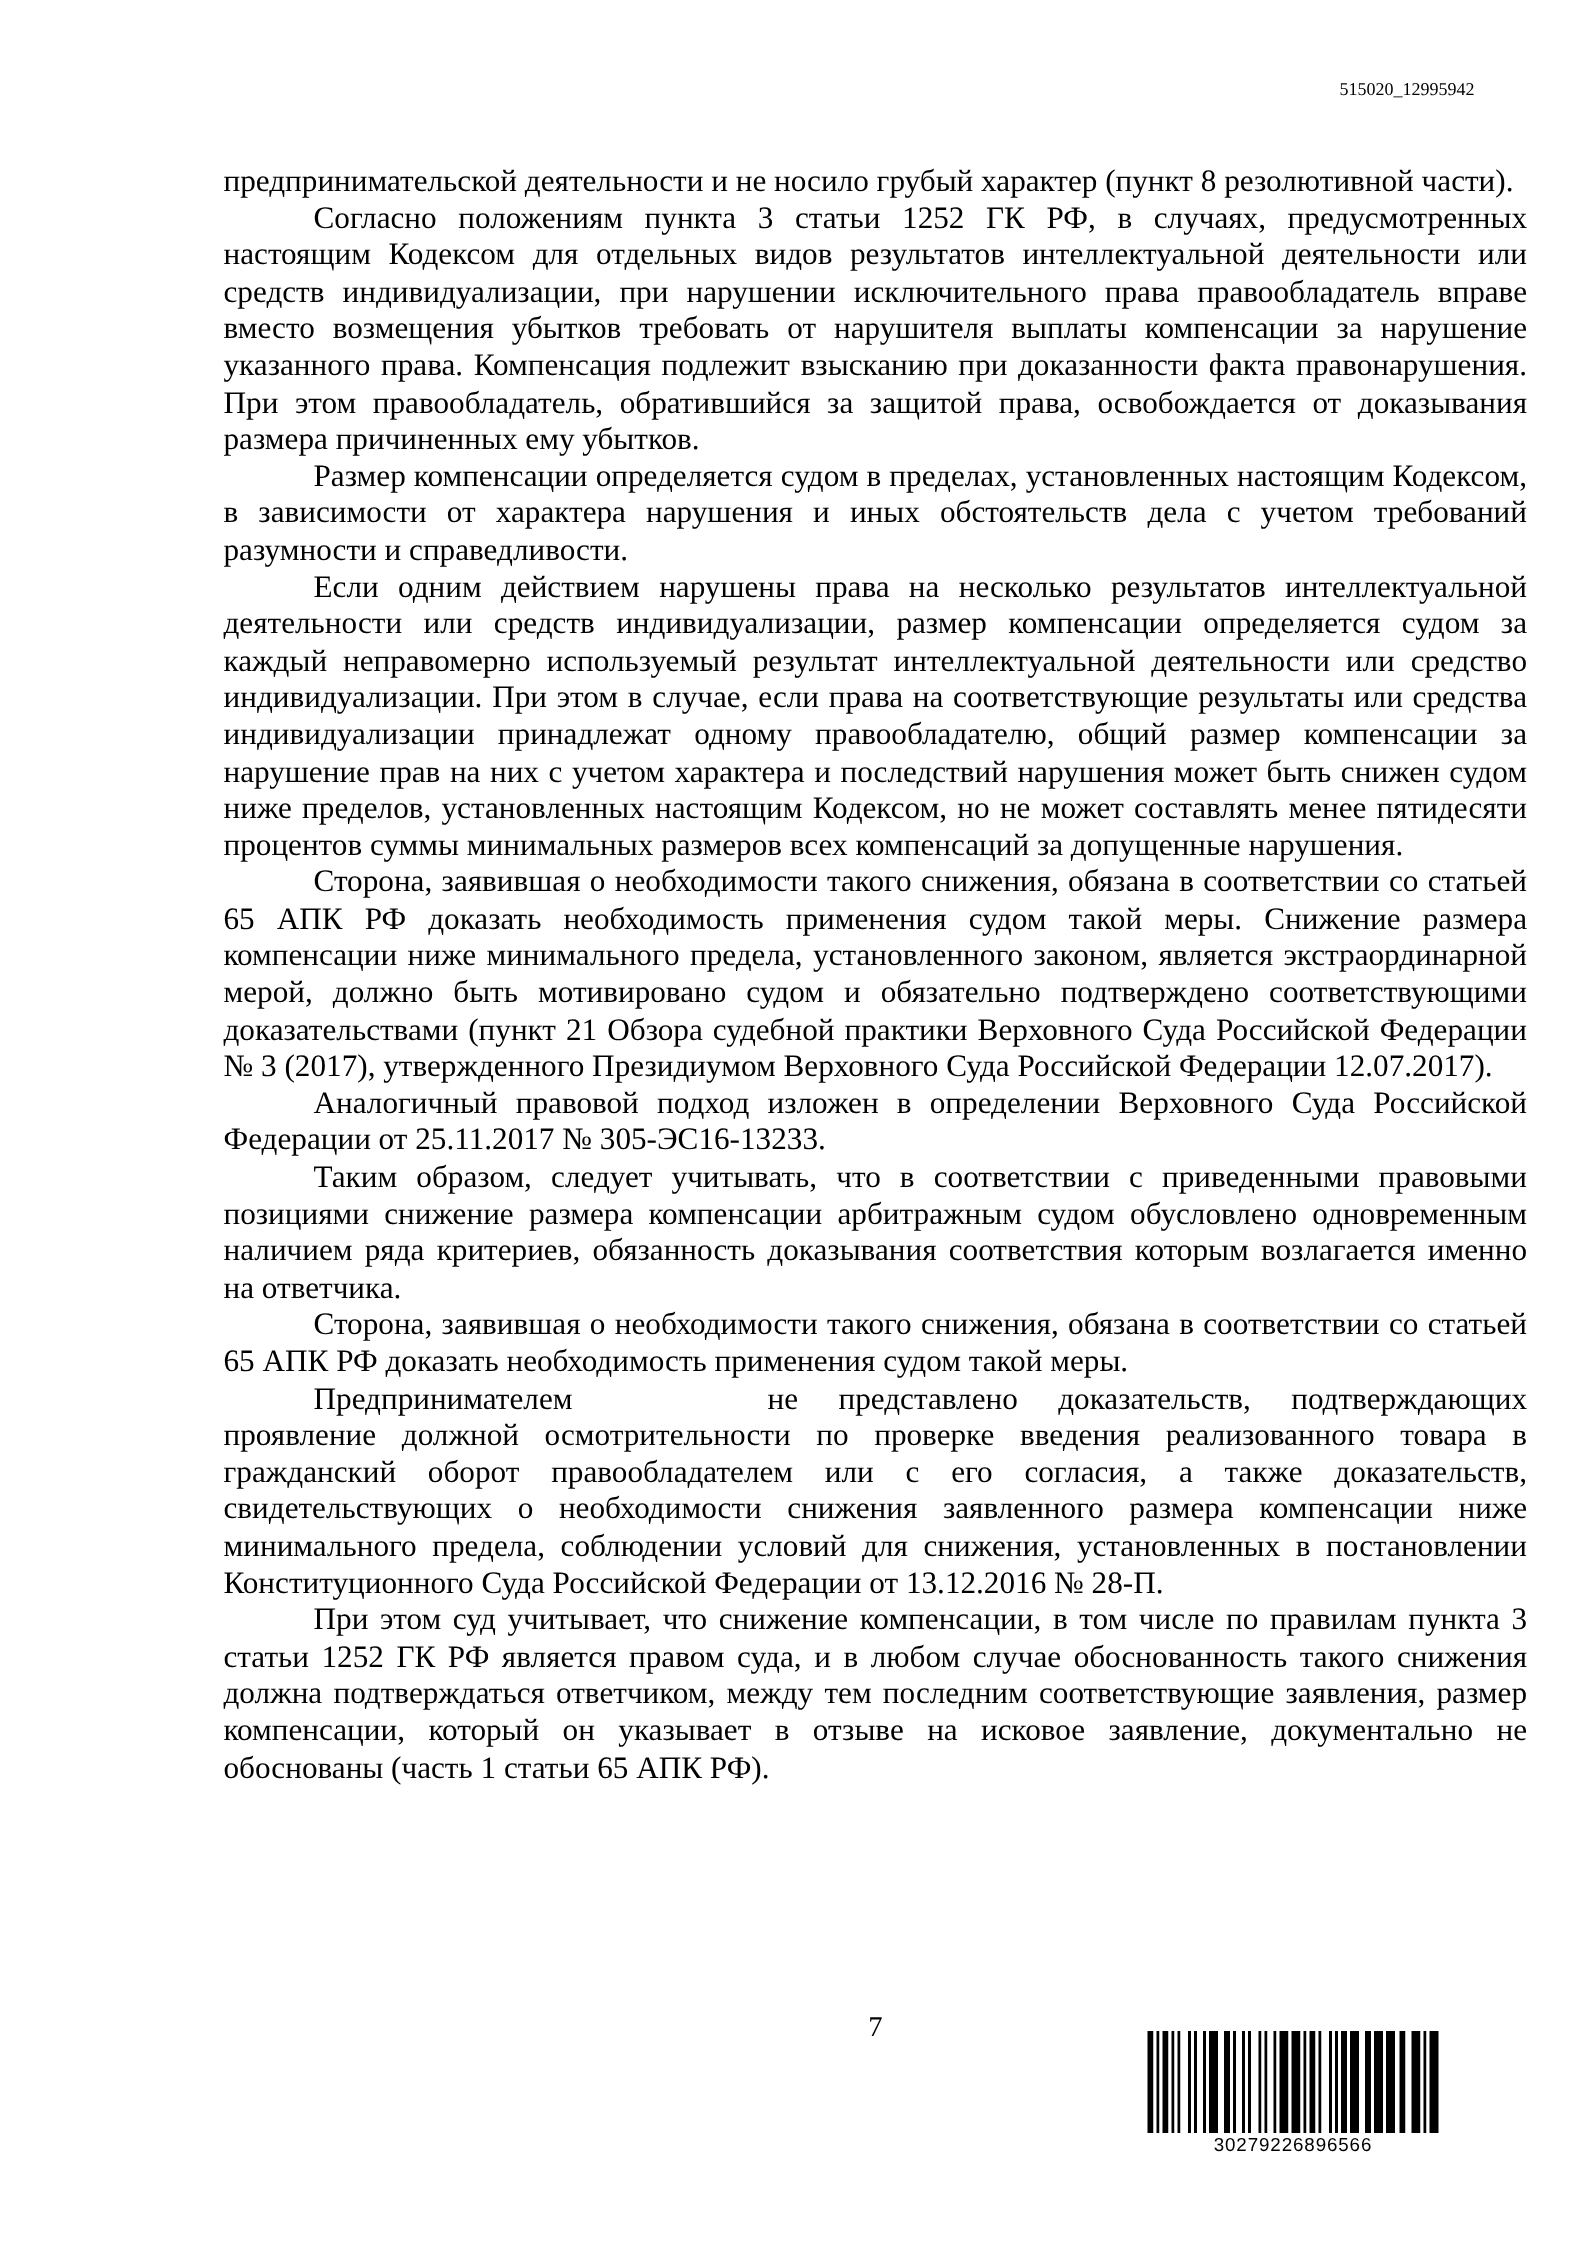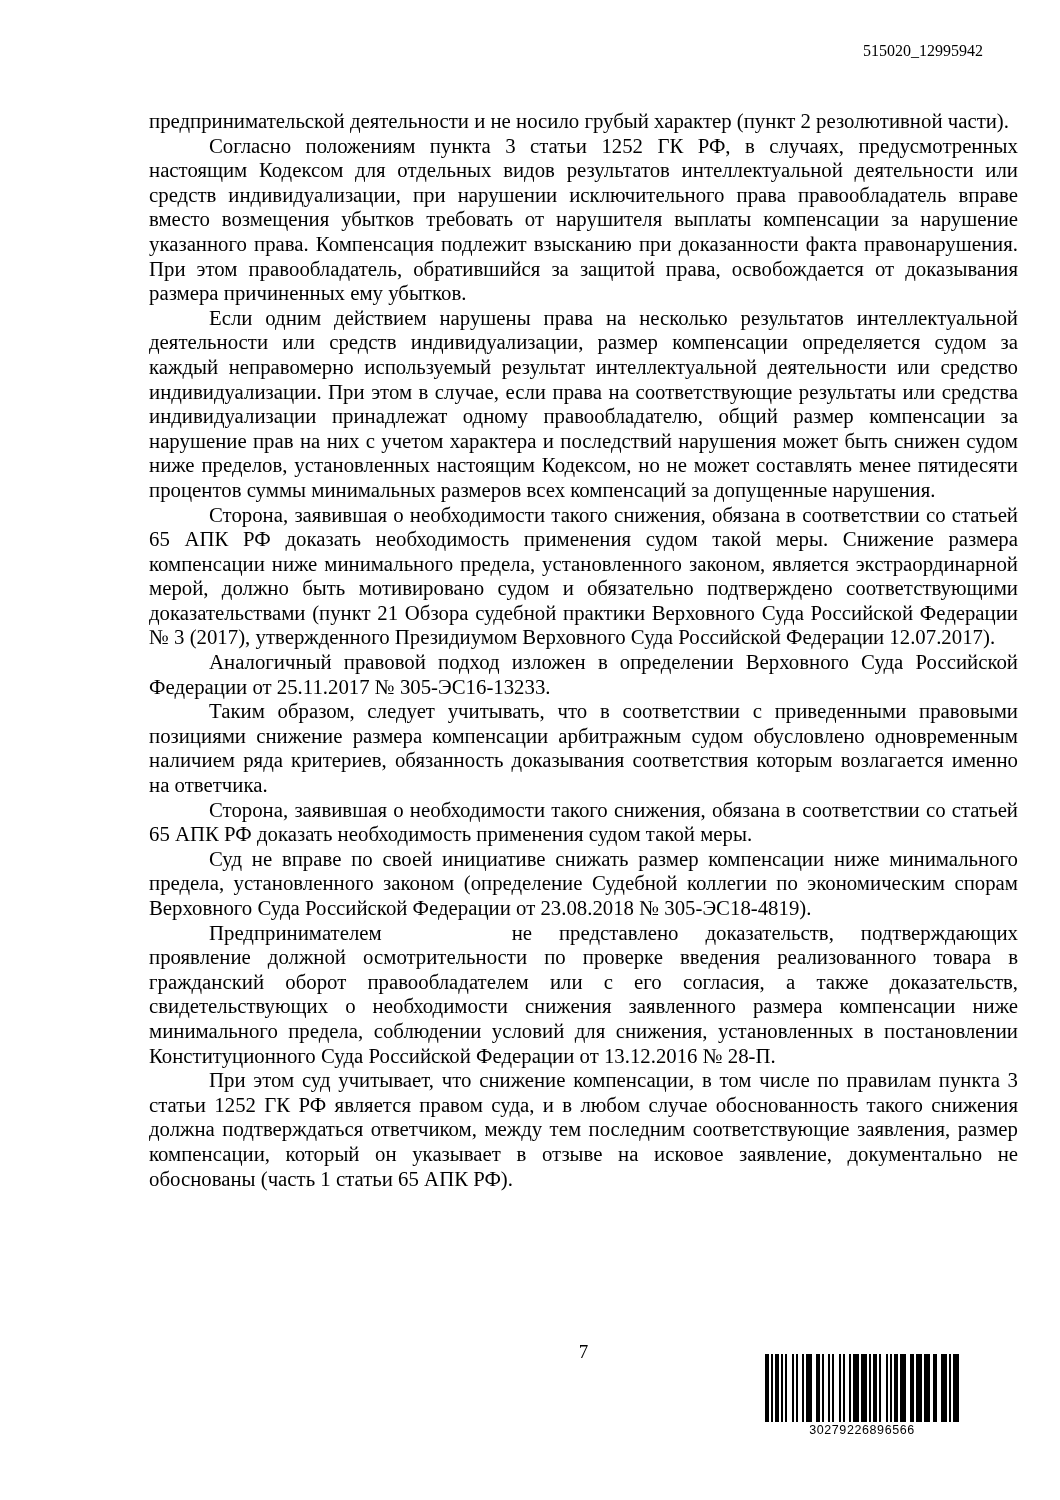--- a/index.html
+++ b/index.html
@@ -7,23 +7,23 @@
     position: relative;
     width: 1060px;
     height: 1500px;
     background: #ffffff;
     color: #000000;
     font-family: "Liberation Serif", "DejaVu Serif", serif;
     overflow: hidden;
   }
   .doc-id {
     position: absolute;
-    top: 42px;
+    top: 52px;
     right: 77px;
-    font-size: 16px;
+    font-size: 12px;
     white-space: nowrap;
   }
   .content {
     position: absolute;
     left: 149px;
     top: 109px;
     width: 869px;
     font-size: 20.8px;
     line-height: 24.6px;
     text-align: justify;
@@ -75,28 +75,28 @@
   }
 </style>
 </head>
 <body>
 
 <div class="page">
 
   <div class="doc-id">515020_12995942</div>
 
   <div class="content">
-    <p class="no-indent"><span>предпринимательской деятельности и не носило грубый характер (пункт 2 резолютивной части).</span></p>
+    <p class="no-indent"><span>предпринимательской деятельности и не носило грубый характер (пункт 8 резолютивной части).</span></p>
     <p><span>Согласно положениям пункта 3 статьи 1252 ГК РФ, в случаях, предусмотренных настоящим Кодексом для отдельных видов результатов интеллектуальной деятельности или средств индивидуализации, при нарушении исключительного права правообладатель вправе вместо возмещения убытков требовать от нарушителя выплаты компенсации за нарушение указанного права. Компенсация подлежит взысканию при доказанности факта правонарушения. При этом правообладатель, обратившийся за защитой права, освобождается от доказывания размера причиненных ему убытков.</span></p>
+    <p><span>Размер компенсации определяется судом в пределах, установленных настоящим Кодексом, в зависимости от характера нарушения и иных обстоятельств дела с учетом требований разумности и справедливости.</span></p>
     <p><span>Если одним действием нарушены права на несколько результатов интеллектуальной деятельности или средств индивидуализации, размер компенсации определяется судом за каждый неправомерно используемый результат интеллектуальной деятельности или средство индивидуализации. При этом в случае, если права на соответствующие результаты или средства индивидуализации принадлежат одному правообладателю, общий размер компенсации за нарушение прав на них с учетом характера и последствий нарушения может быть снижен судом ниже пределов, установленных настоящим Кодексом, но не может составлять менее пятидесяти процентов суммы минимальных размеров всех компенсаций за допущенные нарушения.</span></p>
     <p><span>Сторона, заявившая о необходимости такого снижения, обязана в соответствии со статьей 65 АПК РФ доказать необходимость применения судом такой меры. Снижение размера компенсации ниже минимального предела, установленного законом, является экстраординарной мерой, должно быть мотивировано судом и обязательно подтверждено соответствующими доказательствами (пункт 21 Обзора судебной практики Верховного Суда Российской Федерации № 3 (2017), утвержденного Президиумом Верховного Суда Российской Федерации 12.07.2017).</span></p>
     <p><span>Аналогичный правовой подход изложен в определении Верховного Суда Российской Федерации от 25.11.2017 № 305-ЭС16-13233.</span></p>
     <p><span>Таким образом, следует учитывать, что в соответствии с приведенными правовыми позициями снижение размера компенсации арбитражным судом обусловлено одновременным наличием ряда критериев, обязанность доказывания соответствия которым возлагается именно на ответчика.</span></p>
     <p><span>Сторона, заявившая о необходимости такого снижения, обязана в соответствии со статьей 65 АПК РФ доказать необходимость применения судом такой меры.</span></p>
-    <p><span>Суд не вправе по своей инициативе снижать размер компенсации ниже минимального предела, установленного законом (определение Судебной коллегии по экономическим спорам Верховного Суда Российской Федерации от 23.08.2018 № 305-ЭС18-4819).</span></p>
     <p><span>Предпринимателем</span><span class="redaction-gap"></span><span>не представлено доказательств, подтверждающих проявление должной осмотрительности по проверке введения реализованного товара в гражданский оборот правообладателем или с его согласия, а также доказательств, свидетельствующих о необходимости снижения заявленного размера компенсации ниже минимального предела, соблюдении условий для снижения, установленных в постановлении Конституционного Суда Российской Федерации от 13.12.2016 № 28-П.</span></p>
     <p><span>При этом суд учитывает, что снижение компенсации, в том числе по правилам пункта 3 статьи 1252 ГК РФ является правом суда, и в любом случае обоснованность такого снижения должна подтверждаться ответчиком, между тем последним соответствующие заявления, размер компенсации, который он указывает в отзыве на исковое заявление, документально не обоснованы (часть 1 статьи 65 АПК РФ).</span></p>
   </div>
 
   <div class="page-number">7</div>
 
   <div class="barcode">
     <div class="barcode-bars">
         <i class="b" style="flex-grow: 2;"></i>
         <i class="w" style="flex-grow: 1;"></i>

